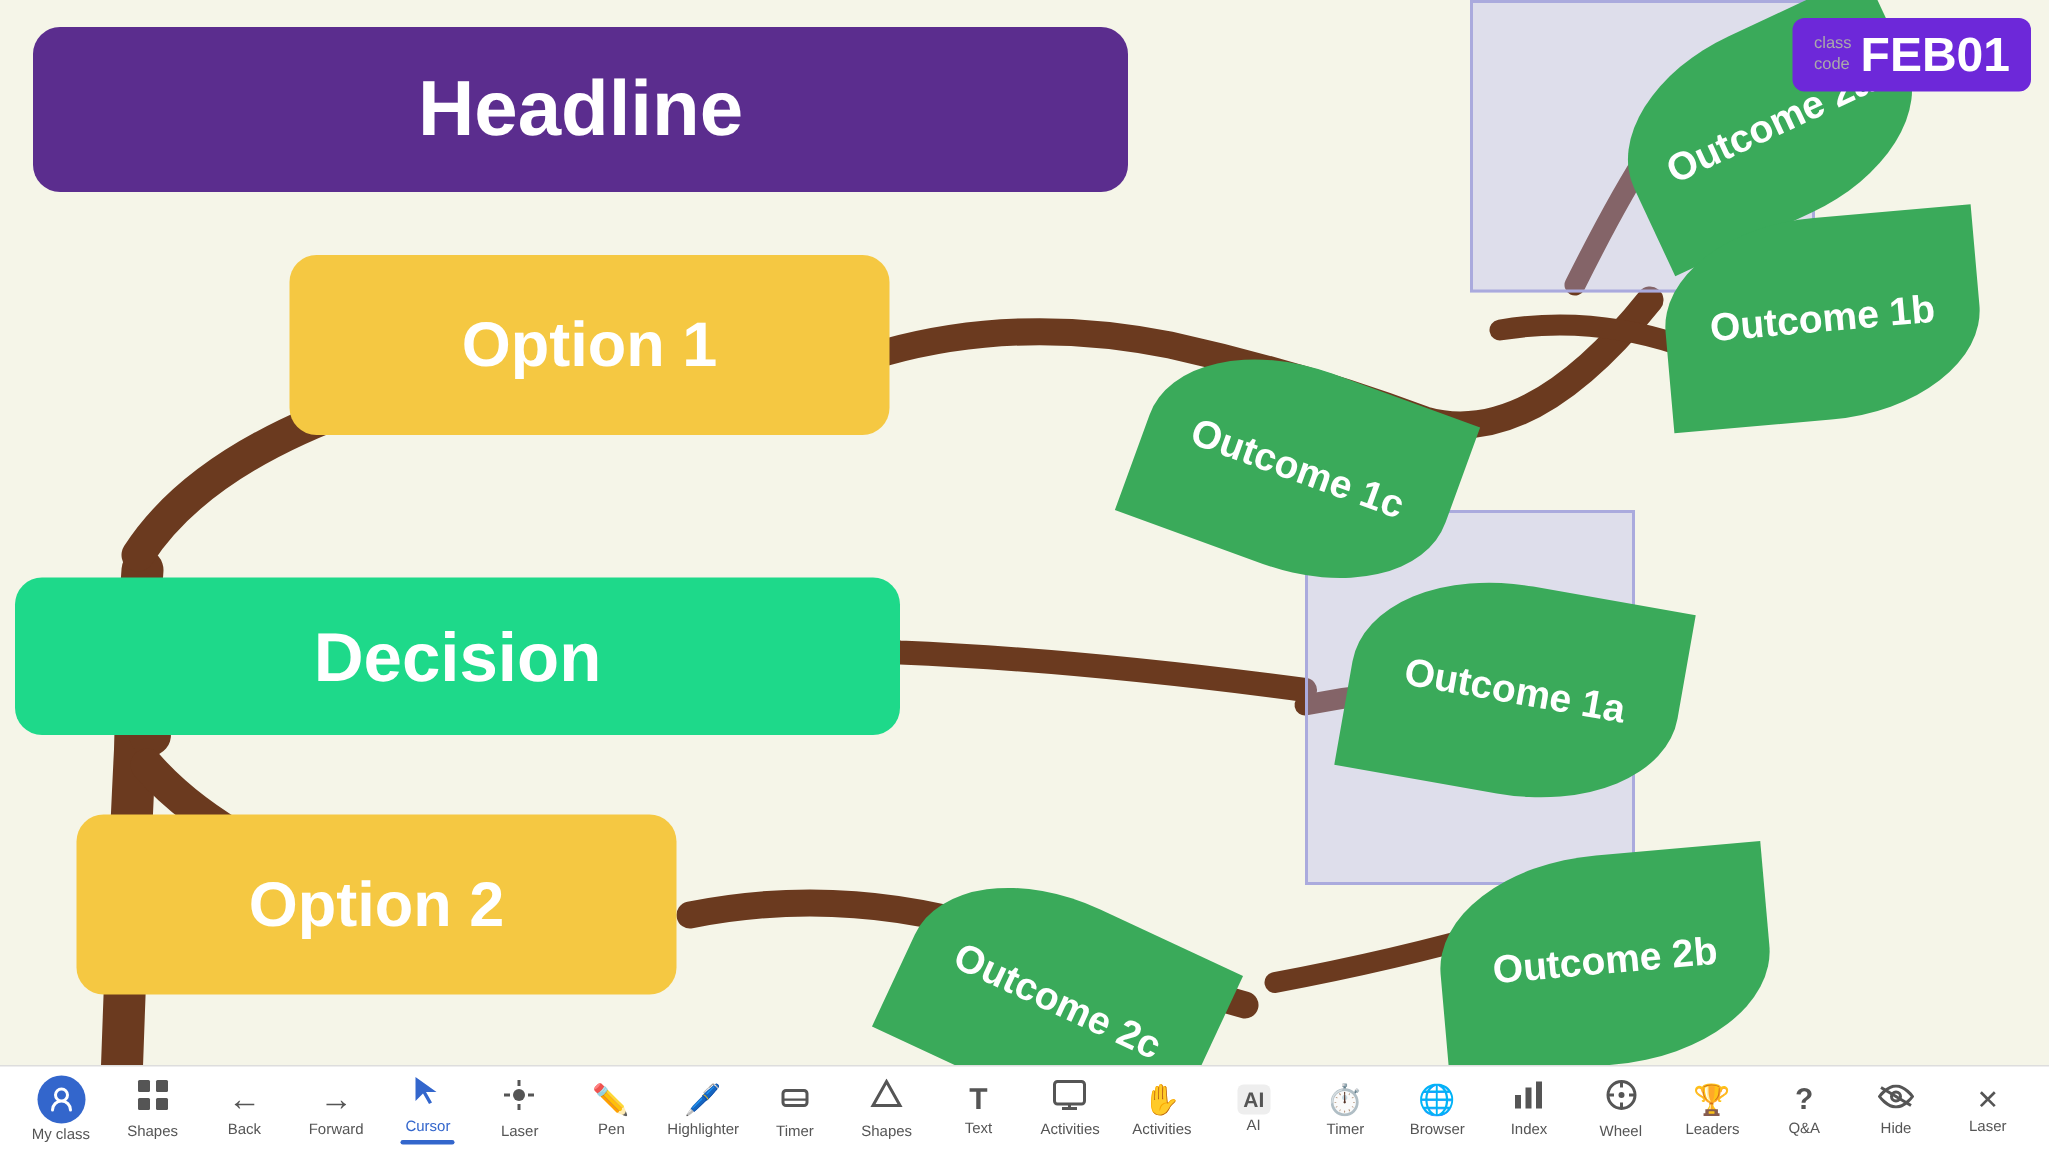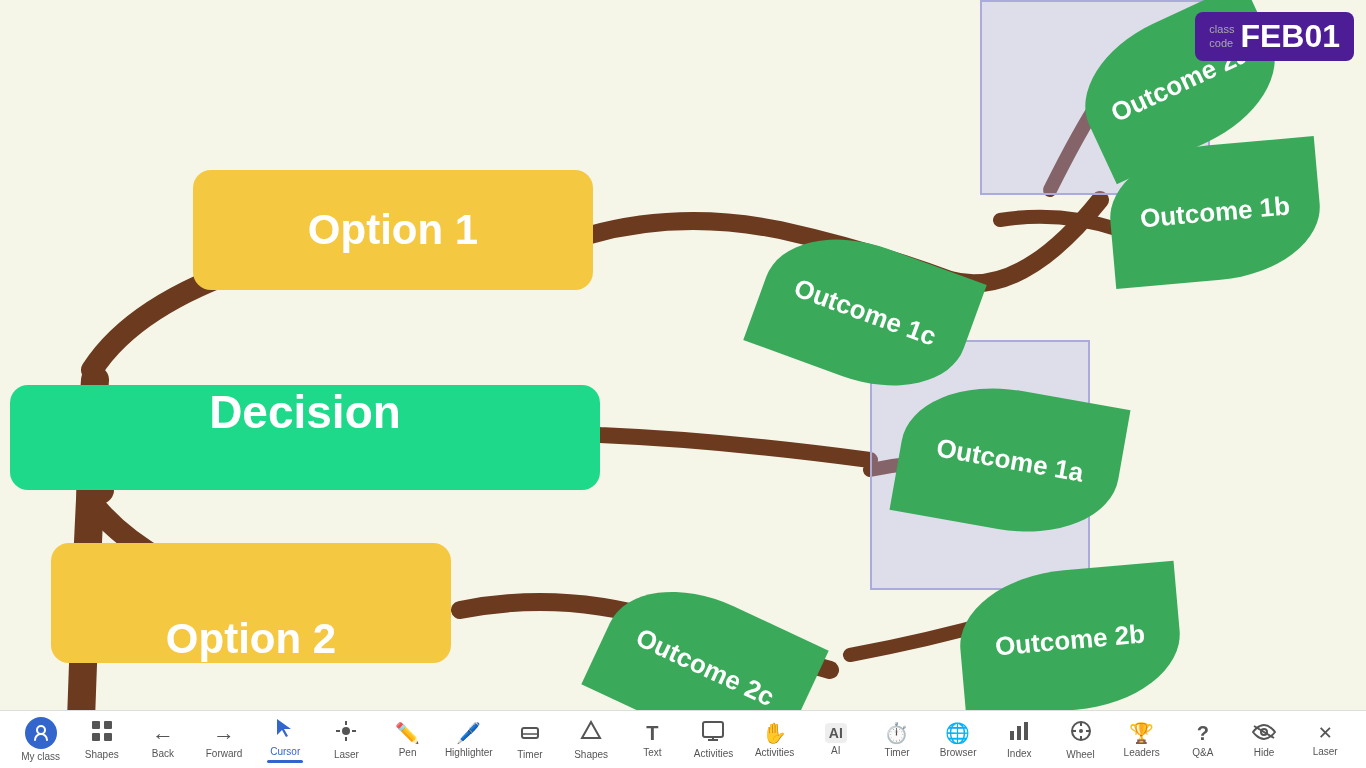--- a/index.html
+++ b/index.html
@@ -73,39 +73,40 @@
     
     .decision-box {
       position: absolute;
       top: 385px;
       left: 10px;
       width: 590px;
       height: 105px;
       background: #1ed98a;
       border-radius: 18px;
       display: flex;
+      align-items: center;
       justify-content: center;
     }
     .decision-box span {
       color: white;
       font-size: 46px;
       font-weight: bold;
     }
 
     
     .option2-box {
       position: absolute;
       top: 543px;
       left: 51px;
       width: 400px;
       height: 120px;
       background: #f5c842;
       border-radius: 18px;
       display: flex;
-      align-items: flex-end;
+      align-items: center;
       justify-content: center;
     }
     .option2-box span {
       color: white;
       font-size: 42px;
       font-weight: bold;
     }
 
     
     .selection-rect-top {
@@ -179,21 +180,21 @@
       top: 570px; left: 960px;
       transform: rotate(-5deg);
       font-size: 26px;
     }
 
     
     .class-code {
       position: absolute;
       top: 12px;
       right: 12px;
-      background: #4c1d95;
+      background: #6d28d9;
       color: white;
       padding: 6px 14px;
       border-radius: 8px;
       display: flex;
       align-items: center;
       gap: 6px;
     }
     .class-code .cc-label {
       font-size: 11px;
       line-height: 1.2;
@@ -284,20 +285,23 @@
     <path d="M 850 655 Q 930 640 1000 620" stroke="#6B3A1F" stroke-width="14" fill="none" stroke-linecap="round"></path>
 
     <path d="M 870 470 Q 920 460 970 460" stroke="#6B3A1F" stroke-width="14" fill="none" stroke-linecap="round"></path>
 
     <path d="M 95 430 Q 400 420 600 435 Q 720 440 870 460" stroke="#6B3A1F" stroke-width="16" fill="none" stroke-linecap="round"></path>
   </svg>
 
   <div class="selection-rect-top"></div>
   <div class="selection-rect-mid"></div>
 
+  <div class="headline-box">
+    <span>Headline</span>
+  </div>
 
   <div class="option1-box">
     <span>Option 1</span>
   </div>
 
   <div class="decision-box">
     <span>Decision</span>
   </div>
 
   <div class="option2-box">

